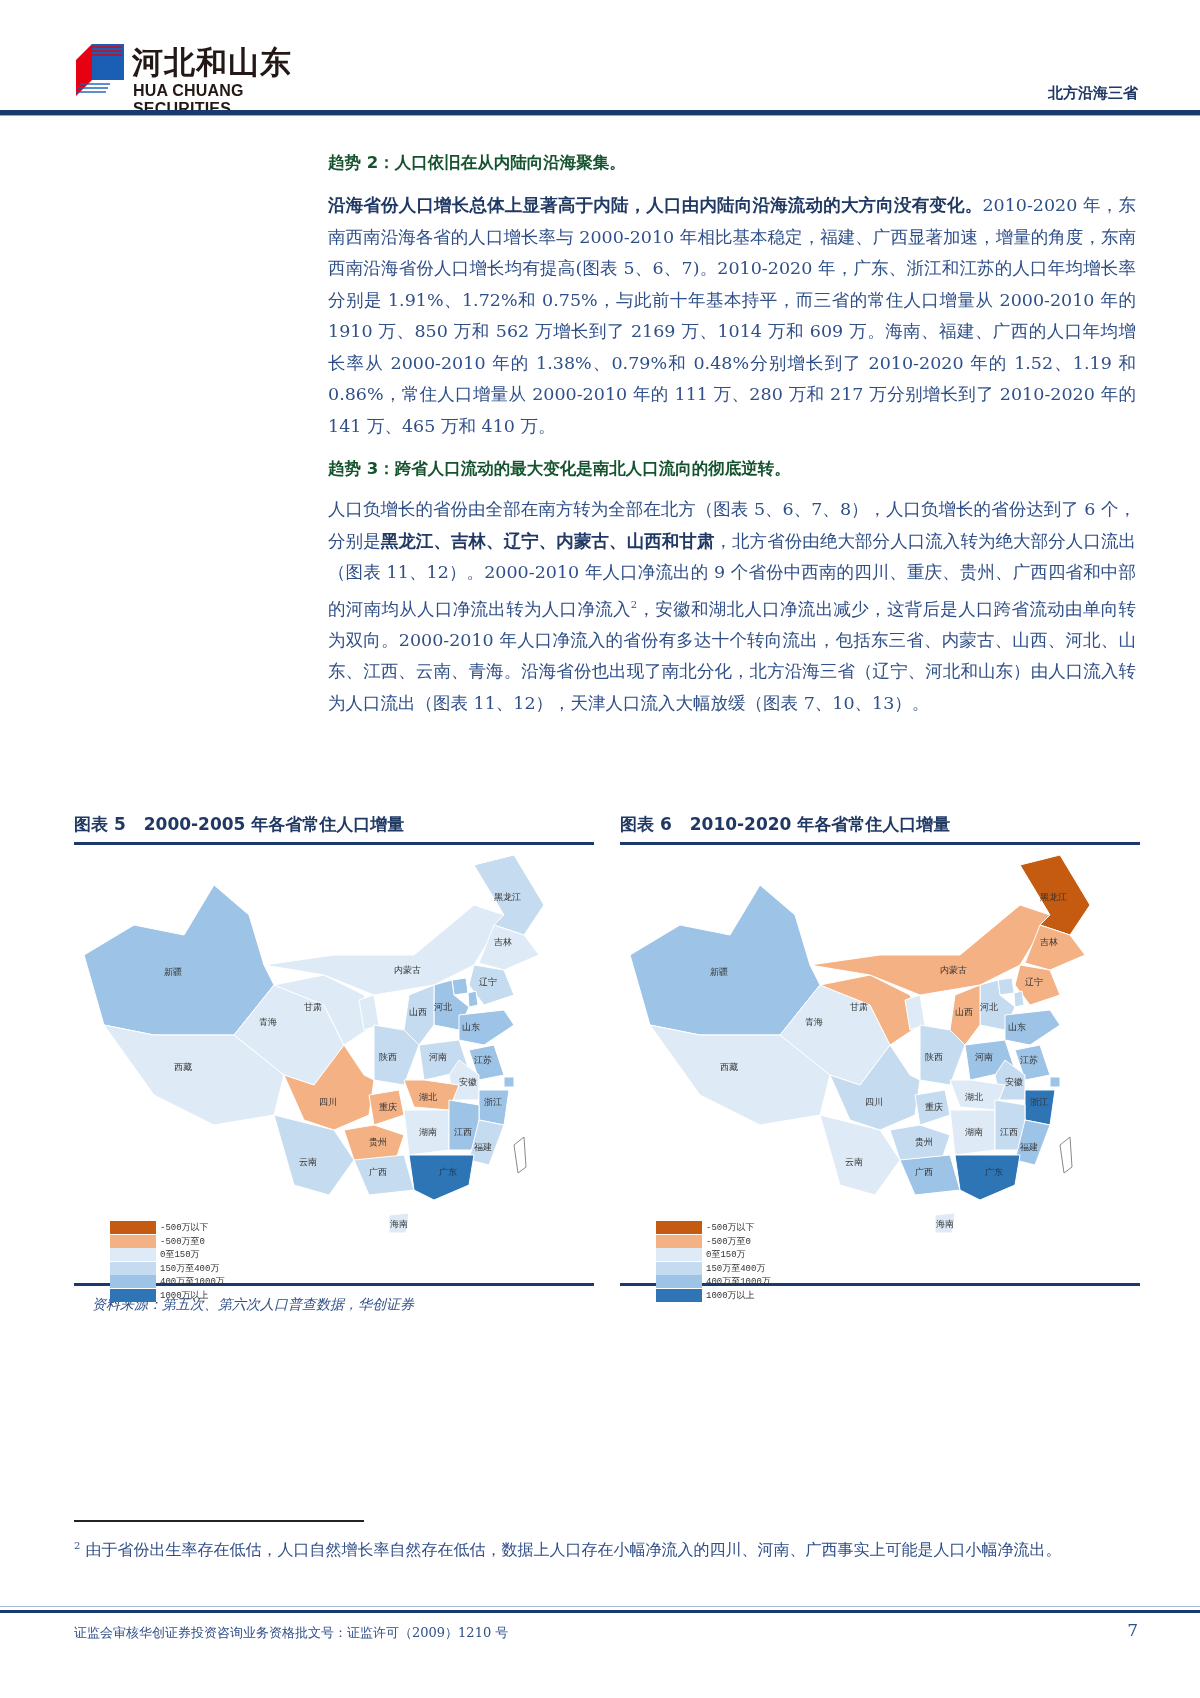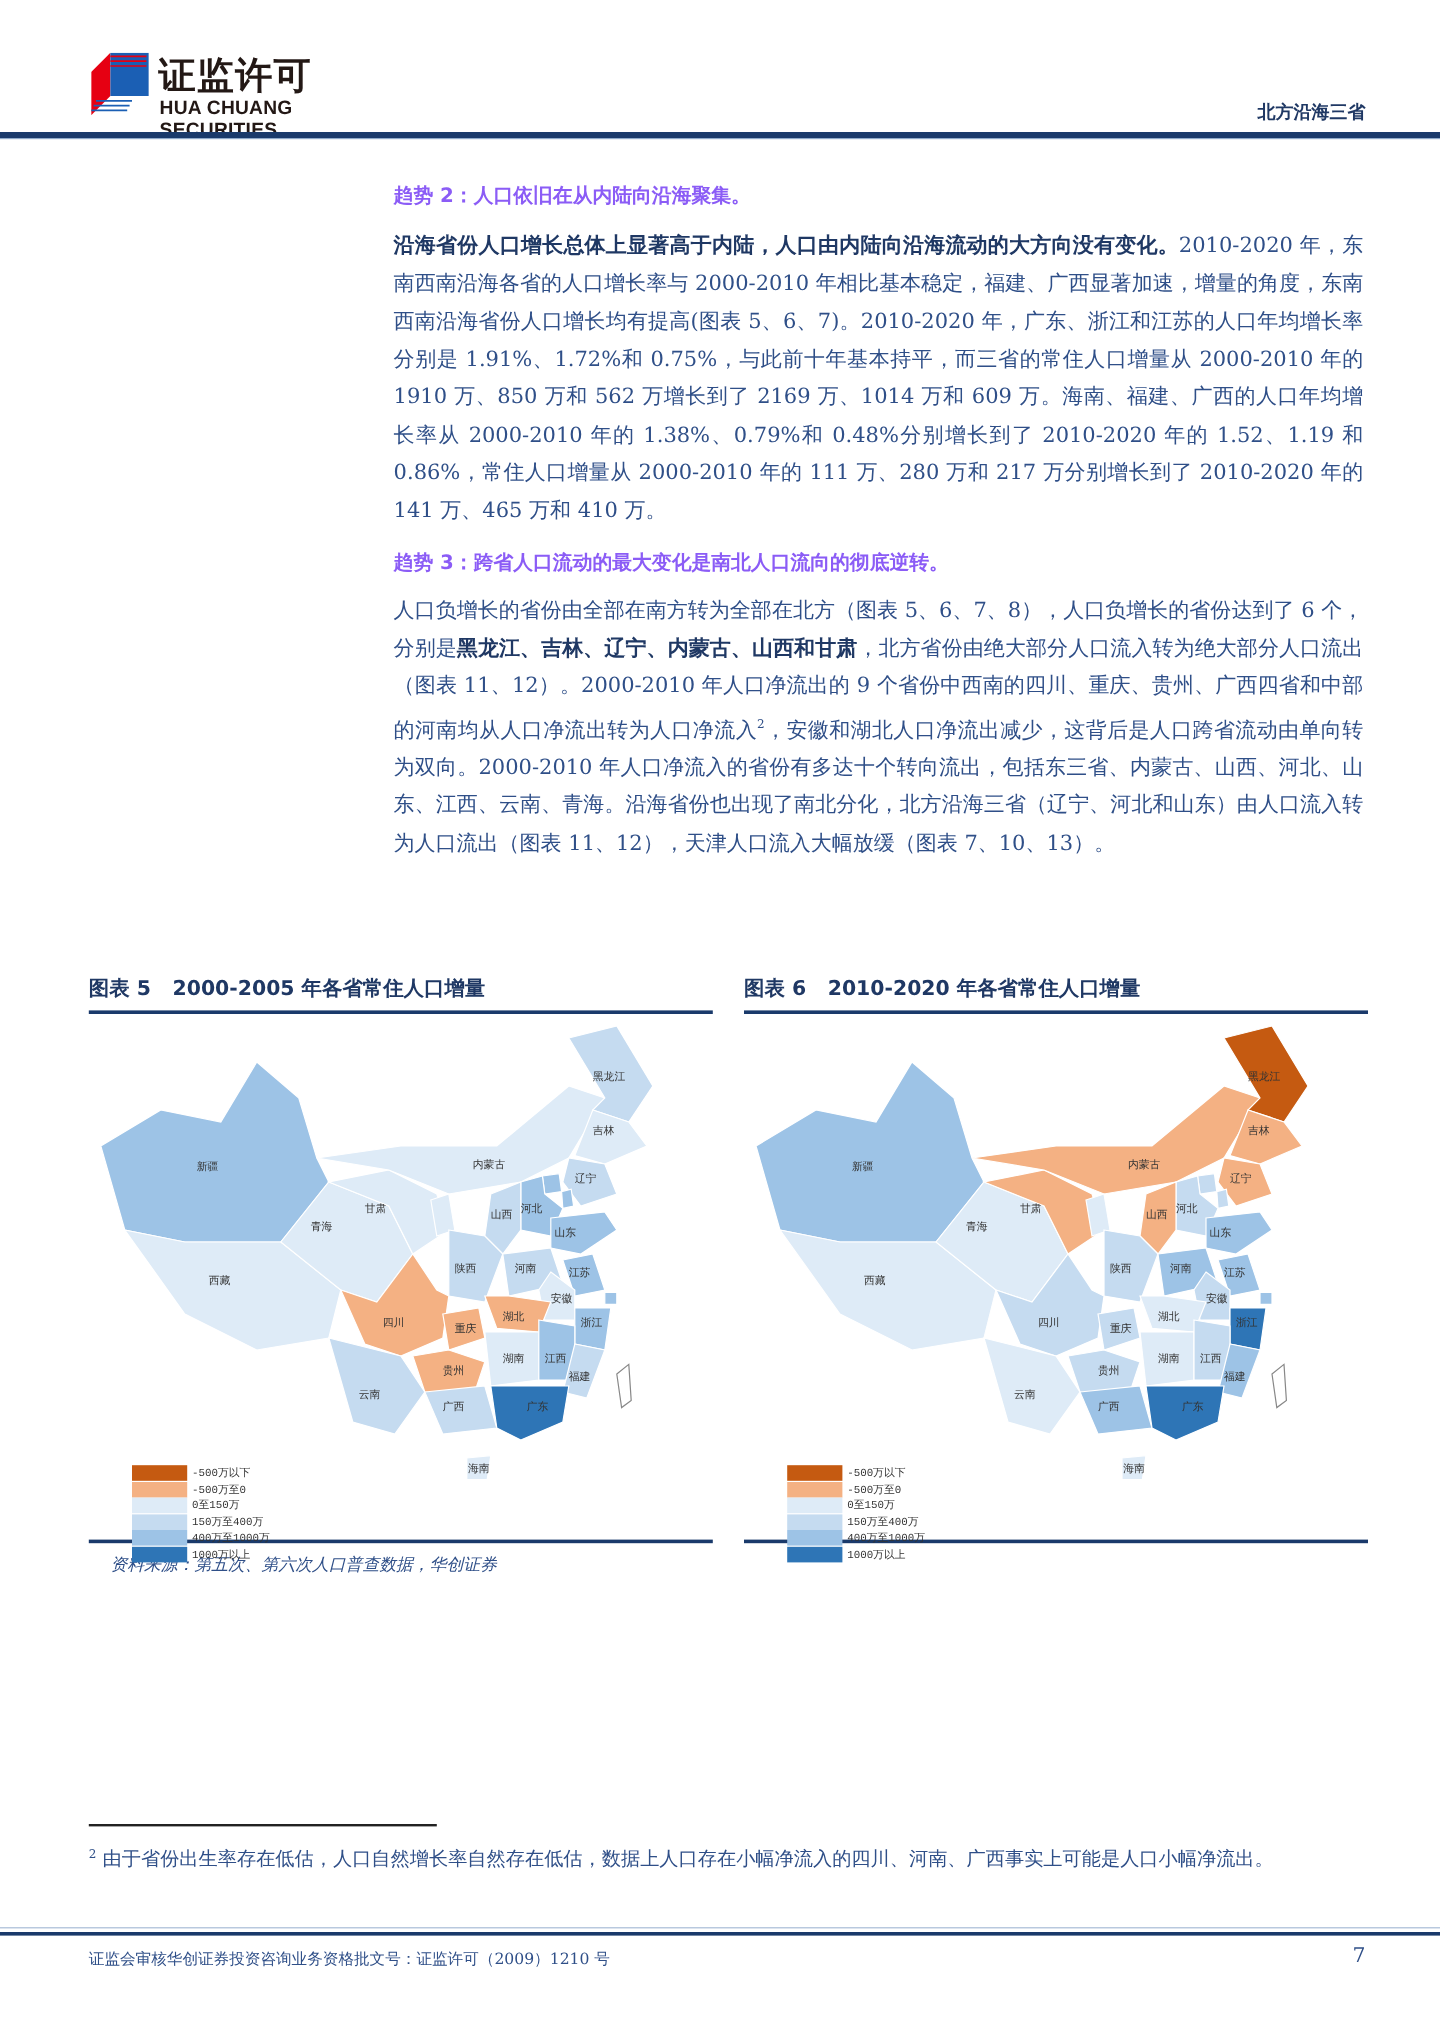--- a/index.html
+++ b/index.html
@@ -8,21 +8,21 @@
   
   .logo{left:76px;top:40px;width:240px;height:60px;}
   .logo-mark{position:absolute;left:0;top:4px;width:48px;height:52px;}
   .logo-cn{position:absolute;left:56px;top:2px;font-family:"DejaVu Sans","Liberation Sans",sans-serif;font-weight:bold;font-size:31px;color:#231815;letter-spacing:1px;}
   .logo-en{position:absolute;left:57px;top:42px;font-family:"Liberation Sans","DejaVu Sans",sans-serif;font-weight:bold;font-size:16px;color:#231815;letter-spacing:0.2px;}
   .header-tag{right:62px;top:84px;font-size:15px;font-weight:bold;color:#1f3864;font-family:"DejaVu Sans",sans-serif;}
   .header-rule{left:0;top:110px;width:1200px;height:5px;background:#1a3a6b;}
   .header-rule2{left:0;top:115px;width:1200px;height:1px;background:#8fa9c9;}
   
   .content{left:328px;top:150px;width:808px;}
-  .h{font-weight:bold;font-size:16.5px;color:#8b5cf6;font-family:"DejaVu Sans",sans-serif;margin:0;}
+  .h{font-weight:bold;font-size:16.5px;color:#14532d;font-family:"DejaVu Sans",sans-serif;margin:0;}
   .p{font-size:17.5px;line-height:31.5px;color:#2f4f88;text-align:justify;margin:0;}
   .strong{font-weight:bold;color:#1f3864;font-family:"DejaVu Sans",sans-serif;}
   sup{font-size:10px;}
   
   .fig{top:810px;width:520px;}
   .fig-title{font-family:"DejaVu Sans",sans-serif;font-weight:bold;font-size:17px;color:#1f3864;height:28px;line-height:28px;white-space:nowrap;}
   .fig-title .num{margin-right:18px;}
   .fig-rule{height:3px;background:#1a3a6b;margin-top:4px;}
   .map{position:relative;height:438px;}
   .map svg{position:absolute;left:0;top:0;}
@@ -52,21 +52,21 @@
       <line x1="16" y1="3" x2="46" y2="3"></line>
         <line x1="16" y1="7" x2="46" y2="7"></line>
         <line x1="16" y1="11" x2="46" y2="11"></line>
     </g>
     <g stroke="#1b5fb4" stroke-width="1.4">
       <line x1="4" y1="40" x2="34" y2="40"></line>
         <line x1="2" y1="44" x2="32" y2="44"></line>
         <line x1="0" y1="48" x2="30" y2="48"></line>
     </g>
   </svg>
-  <div class="logo-cn">证监许可</div>
+  <div class="logo-cn">河北和山东</div>
   <div class="logo-en">HUA CHUANG SECURITIES</div>
 </div>
 <div class="abs header-tag">北方沿海三省</div>
 <div class="abs header-rule"></div>
 <div class="abs header-rule2"></div>
 
 <div class="abs content">
   <p class="h" style="margin-top:2px;">趋势 2：人口依旧在从内陆向沿海聚集。</p>
   <p class="p" style="margin-top:16px;">
     <span class="strong">沿海省份人口增长总体上显著高于内陆，人口由内陆向沿海流动的大方向没有变化。</span><span>2010-2020 年，东南西南沿海各省的人口增长率与 2000-2010 年相比基本稳定，福建、广西显著加速，增量的角度，东南西南沿海省份人口增长均有提高(图表 5、6、7)。2010-2020 年，广东、浙江和江苏的人口年均增长率分别是 1.91%、1.72%和 0.75%，与此前十年基本持平，而三省的常住人口增量从 2000-2010 年的 1910 万、850 万和 562 万增长到了 2169 万、1014 万和 609 万。海南、福建、广西的人口年均增长率从 2000-2010 年的 1.38%、0.79%和 0.48%分别增长到了 2010-2020 年的 1.52、1.19 和 0.86%，常住人口增量从 2000-2010 年的 111 万、280 万和 217 万分别增长到了 2010-2020 年的 141 万、465 万和 410 万。</span>

